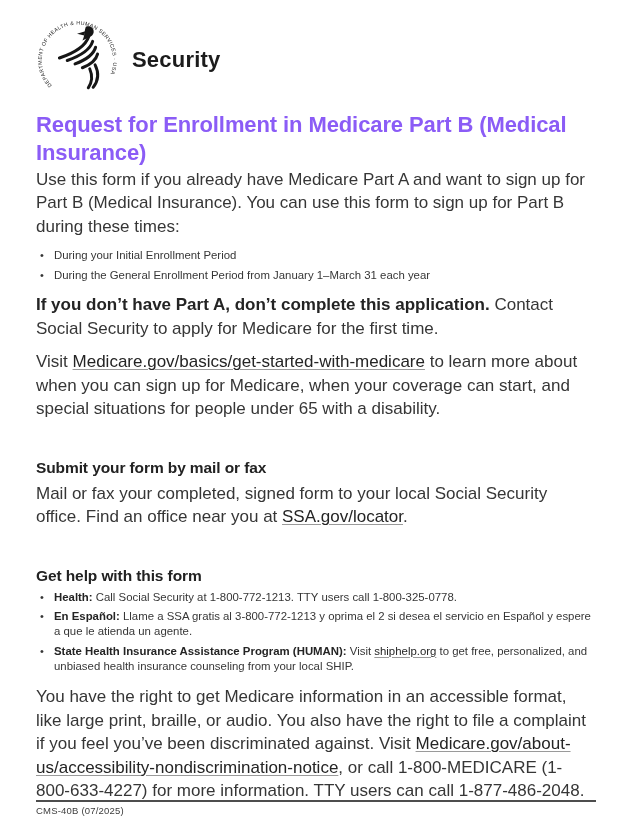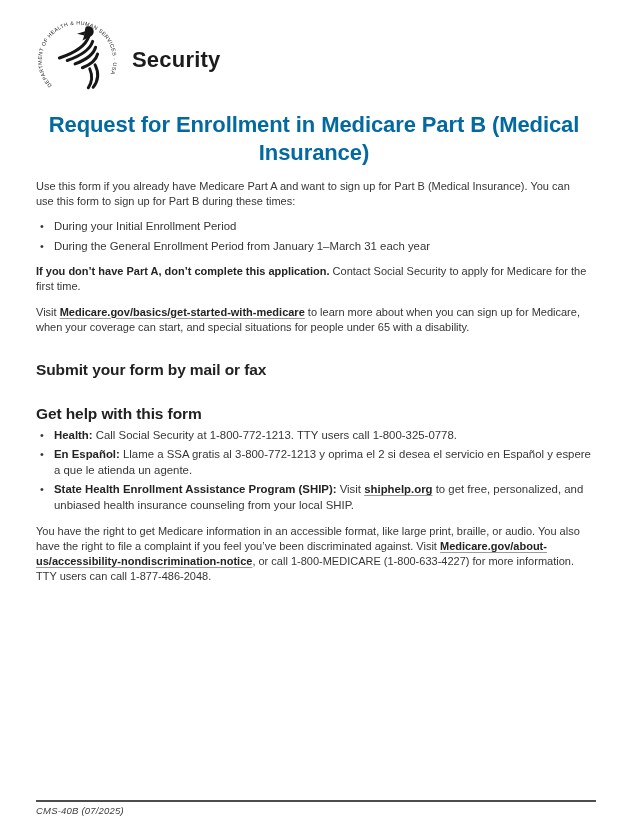--- a/index.html
+++ b/index.html
@@ -27,36 +27,35 @@
     font-weight: 700;
     color: #1c1c1c;
     letter-spacing: 0.2px;
     margin-top: 4px;
   }
   
   .doc-title {
     font-size: 22px;
     line-height: 1.25;
     font-weight: 700;
-    color: #0369a1;
-    margin: 10px 0 13px 0;
+    color: #8b5cf6;
+    margin: 10px 0 2px 0;
     max-width: 556px;
     letter-spacing: -0.1px;
-    text-align: center;
   }
   
   .para {
-    font-size: 11px;
+    font-size: 17px;
     line-height: 1.38;
     margin: 0 17px 10px 0;
     color: #363636;
   }
   .bold { font-weight: 700; color: #242424; }
   .link {
-    font-weight: 700;
+    font-weight: 400;
     color: #242424;
     text-decoration: underline;
     text-decoration-color: #9a9a9a;
     text-decoration-thickness: 1px;
     text-underline-offset: 2px;
     cursor: pointer;
   }
   ul.bullets {
     list-style: none;
     margin: 0 8px 10px 0;
@@ -75,30 +74,29 @@
     position: absolute;
     left: 1px;
     top: 0;
     font-size: 11px;
     color: #363636;
   }
   .section-heading {
     font-size: 15.5px;
     font-weight: 700;
     color: #222222;
-    margin: 26px 0 5px 0;
+    margin: 38px 0 5px 0;
     letter-spacing: -0.1px;
   }
   
   .footer {
     position: absolute;
     left: 36px;
     right: 44px;
     bottom: 12px;
-    font-style: italic;
   }
   .footer-rule {
     height: 0;
     border-top: 2px solid #4d4d4d;
     margin-bottom: 3px;
   }
   .footer-number {
     font-size: 9.5px;
     color: #3c3c3c;
     letter-spacing: 0.2px;
@@ -148,31 +146,34 @@
 
   <p class="para">
     <span class="bold">If you don’t have Part A, don’t complete this application.</span><span> Contact Social Security to apply for Medicare for the first time.</span>
   </p>
 
   <p class="para">
     <span>Visit </span><span class="link">Medicare.gov/basics/get-started-with-medicare</span><span> to learn more about when you can sign up for Medicare, when your coverage can start, and special situations for people under 65 with a disability.</span>
   </p>
 
   <h2 class="section-heading">Submit your form by mail or fax</h2>
+  <p class="para">
+    <span>Mail or fax your completed, signed form to your local Social Security office. Find an office near you at </span><span class="link">SSA.gov/locator</span><span>.</span>
+  </p>
 
   <h2 class="section-heading">Get help with this form</h2>
   <ul class="bullets">
     <li>
       <span class="bold">Health:</span><span> Call Social Security at 1-800-772-1213. TTY users call 1-800-325-0778.</span>
     </li>
     <li>
       <span class="bold">En Español:</span><span> Llame a SSA gratis al 3-800-772-1213 y oprima el 2 si desea el servicio en Español y espere a que le atienda un agente.</span>
     </li>
     <li>
-      <span class="bold">State Health Enrollment Assistance Program (SHIP):</span><span> Visit </span><span class="link">shiphelp.org</span><span> to get free, personalized, and unbiased health insurance counseling from your local SHIP.</span>
+      <span class="bold">State Health Insurance Assistance Program (HUMAN):</span><span> Visit </span><span class="link">shiphelp.org</span><span> to get free, personalized, and unbiased health insurance counseling from your local SHIP.</span>
     </li>
   </ul>
 
   <p class="para">
     <span>You have the right to get Medicare information in an accessible format, like large print, braille, or audio. You also have the right to file a complaint if you feel you’ve been discriminated against. Visit </span><span class="link">Medicare.gov/about-us/accessibility-nondiscrimination-notice</span><span>, or call 1-800-MEDICARE (1-800-633-4227) for more information. TTY users can call 1-877-486-2048.</span>
   </p>
 
   <div class="footer">
     <div class="footer-rule"></div>
     <div class="footer-number">CMS-40B (07/2025)</div>

